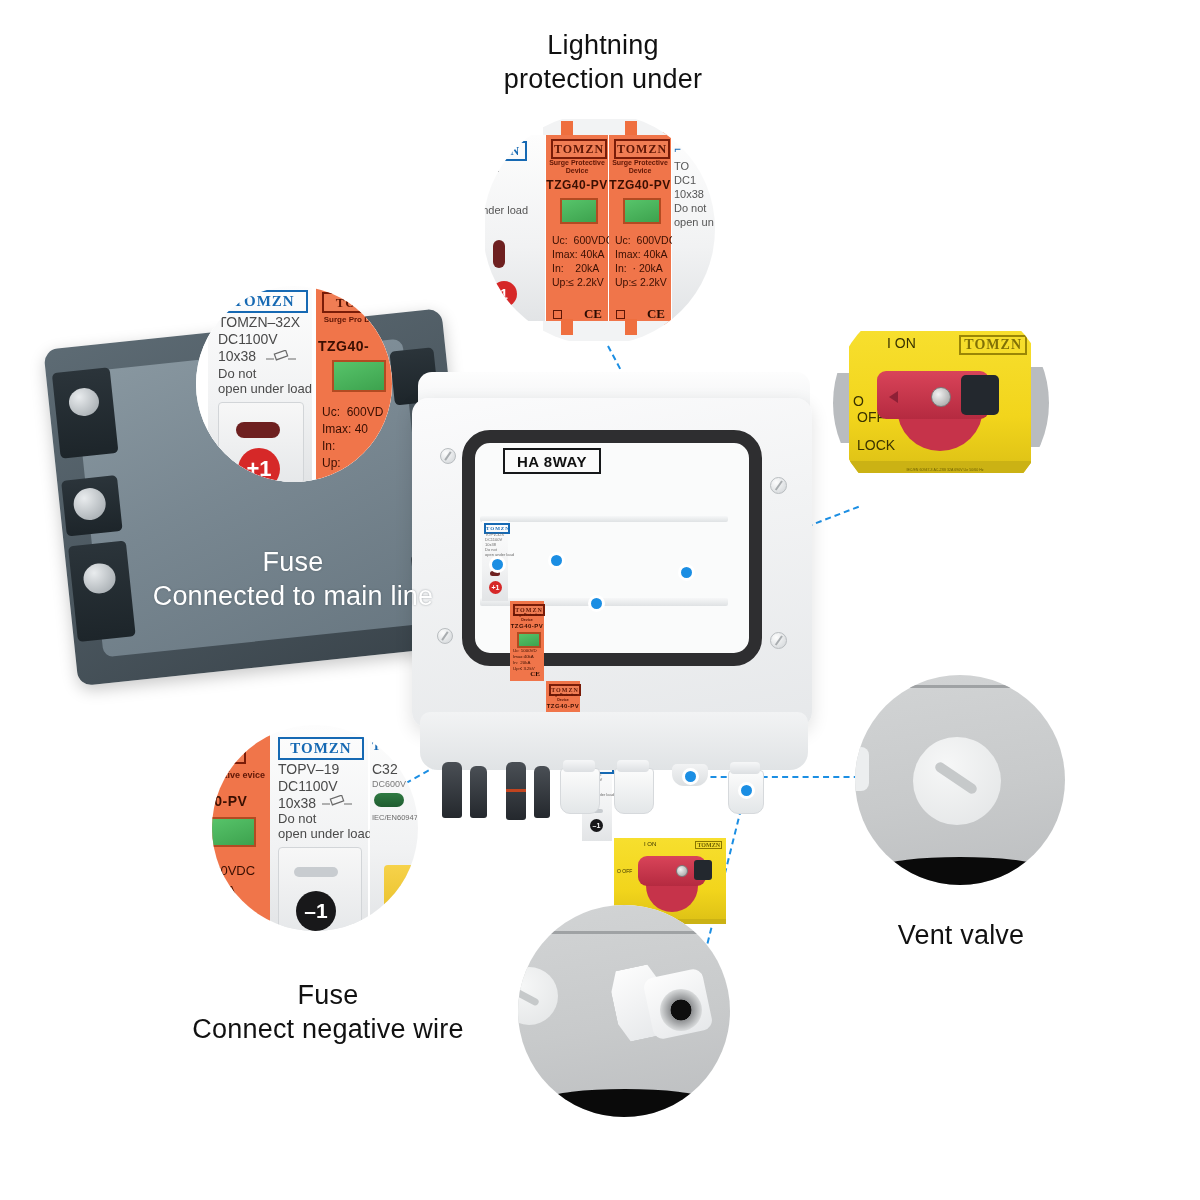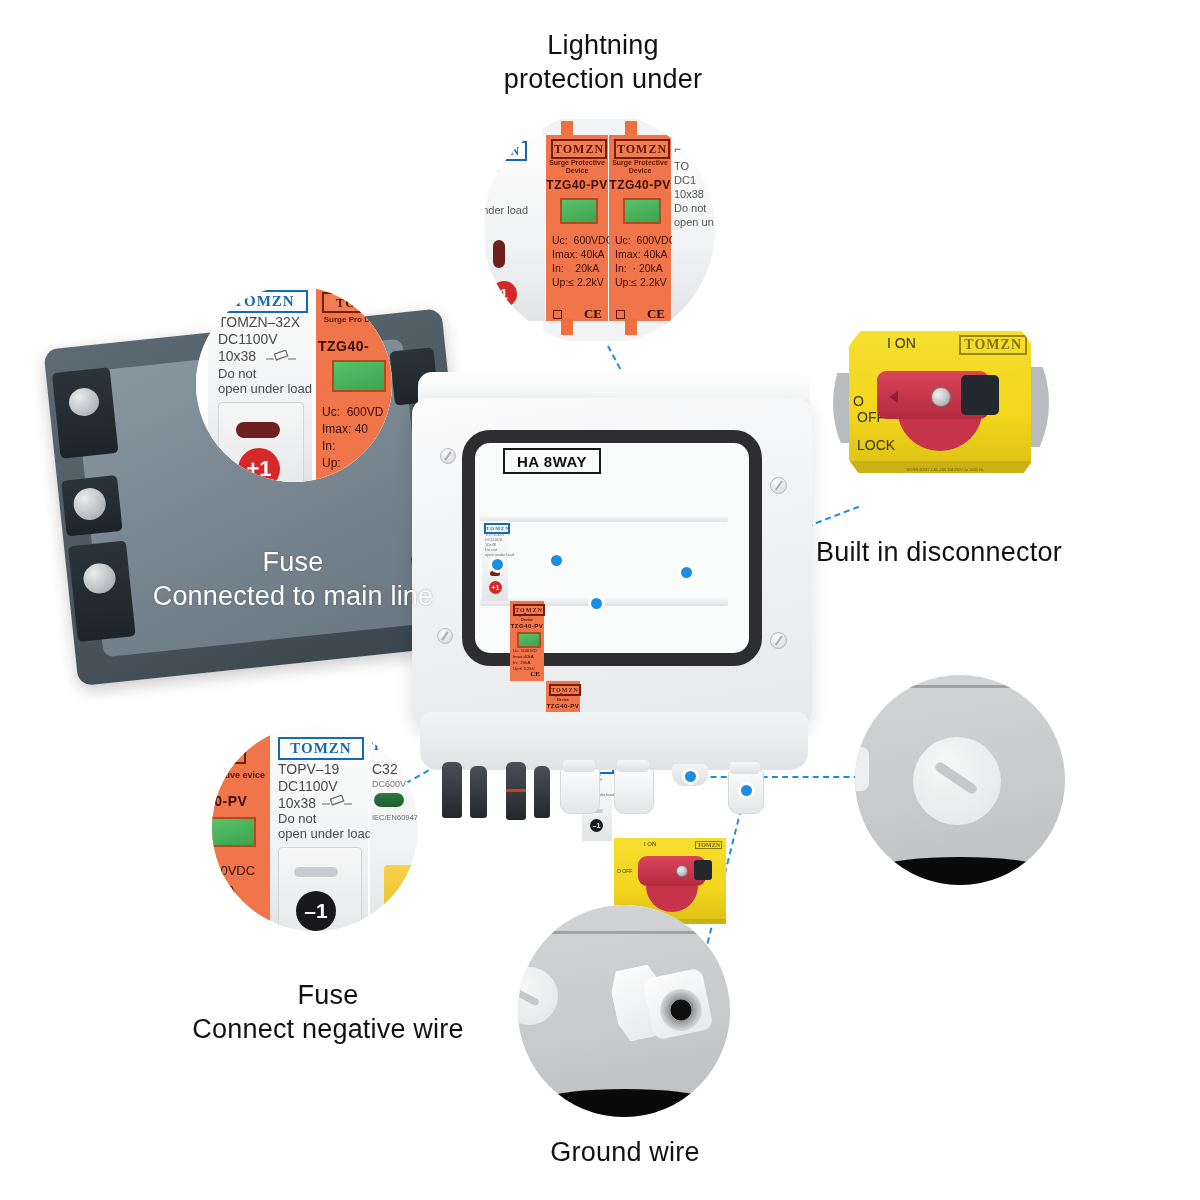--- a/index.html
+++ b/index.html
@@ -374,21 +374,20 @@
                   border-top:6px solid transparent;border-bottom:6px solid transparent;
                   border-right:9px solid #8e2036;"></div>
       <div class="screw" style="position:absolute;left:82px;top:56px;width:18px;height:18px;"></div>
       <div class="clip" style="position:absolute;left:112px;top:44px;width:38px;height:40px;border-radius:5px;"></div>
       <div class="foot" style="position:absolute;left:0;bottom:0;width:182px;height:12px;"></div>
       <div style="position:absolute;left:34px;bottom:1px;width:124px;font-size:3.6px;color:#6b5d00;
                   text-align:center;white-space:nowrap;overflow:hidden;">IEC/EN 60947-3 AC-23B 32A 690V  Ue 50/60 Hz</div>
     </div>
   </div>
 
-  <div class="label" style="left:816px;top:535px;width:280px;text-align:left;">Built in disconnector</div>
 
   <div class="bubble" style="left:212px;top:725px;width:206px;height:206px;">
     <div class="b-bg"></div>
 
     <div class="spd" style="position:absolute;left:0px;top:0px;width:58px;height:206px;">
       <div class="tomzn-box" style="position:absolute;left:-22px;top:18px;width:52px;font-size:13px;line-height:17px;">ZN</div>
       <div class="sub" style="position:absolute;left:-6px;top:44px;width:60px;font-size:9px;line-height:12px;text-align:left;">otective
 evice</div>
       <div class="model" style="position:absolute;left:-6px;top:68px;width:60px;font-size:14px;text-align:left;">40-PV</div>
       <div class="window" style="position:absolute;left:-4px;top:92px;width:44px;height:26px;"></div>
@@ -433,31 +432,31 @@
 
   <div class="bubble" style="left:855px;top:675px;width:210px;height:210px;">
     <div class="grey-bg"></div>
     <div style="position:absolute;left:20px;top:10px;width:180px;height:3px;background:#9fa2a4;"></div>
     <div class="grey-dark" style="left:30px;top:182px;width:150px;height:30px;border-radius:50%/30%;"></div>
     <div class="vent-disc" style="left:58px;top:62px;width:88px;height:88px;"></div>
     <div class="vent-slot" style="left:77px;top:98px;width:48px;height:10px;transform:rotate(34deg);"></div>
     <div style="position:absolute;left:0;top:72px;width:14px;height:44px;background:#eceeef;border-radius:0 8px 8px 0;"></div>
   </div>
 
+  <div class="label" style="left:858px;top:918px;width:206px;">Vent valve</div>
 
   <div class="bubble" style="left:518px;top:905px;width:212px;height:212px;">
     <div class="grey-bg"></div>
     <div style="position:absolute;left:22px;top:26px;width:180px;height:3px;background:#9fa2a4;"></div>
     <div class="grey-dark" style="left:32px;top:184px;width:150px;height:30px;border-radius:50%/30%;"></div>
 
     <div class="vent-disc" style="left:-18px;top:62px;width:58px;height:58px;"></div>
     <div class="vent-slot" style="left:-8px;top:88px;width:30px;height:7px;transform:rotate(28deg);"></div>
 
     <div class="gland-big" style="left:96px;top:62px;width:50px;height:72px;
                 clip-path:polygon(18% 0%,82% 0%,100% 28%,100% 72%,82% 100%,18% 100%,0% 72%,0% 28%);
                 transform:rotate(-12deg);"></div>
     <div class="gland-big" style="left:130px;top:68px;width:60px;height:62px;border-radius:10px;transform:rotate(-12deg);"></div>
     <div class="gland-hole" style="left:142px;top:84px;width:42px;height:42px;"></div>
   </div>
 
-  <div class="label" style="left:520px;top:1135px;width:210px;">Ground wire</div>
 
 </div>
 
 </body></html>

